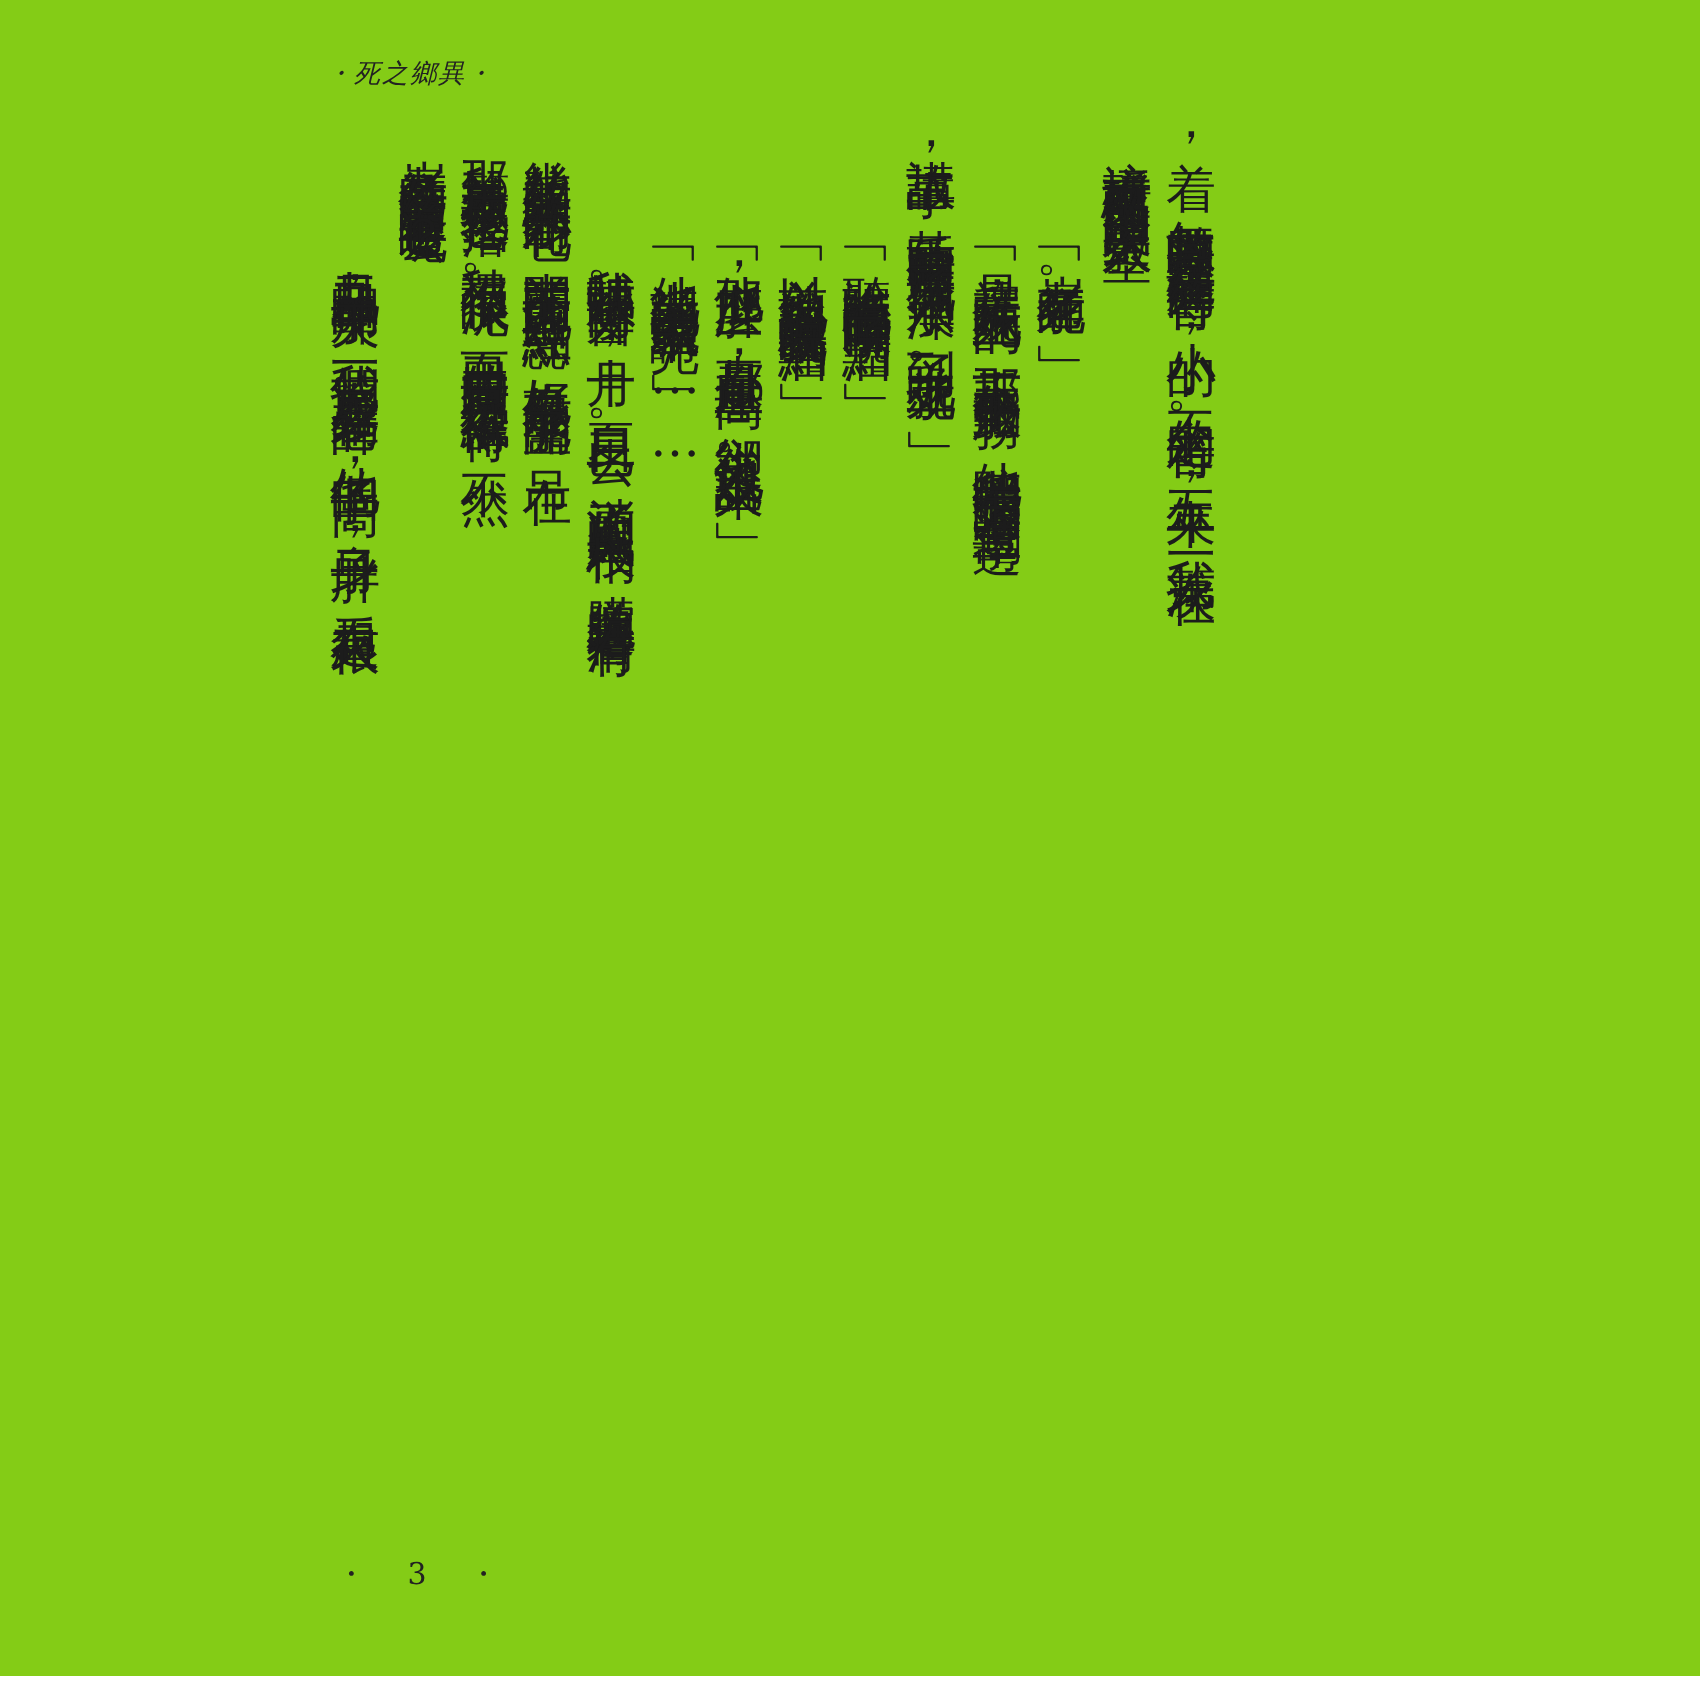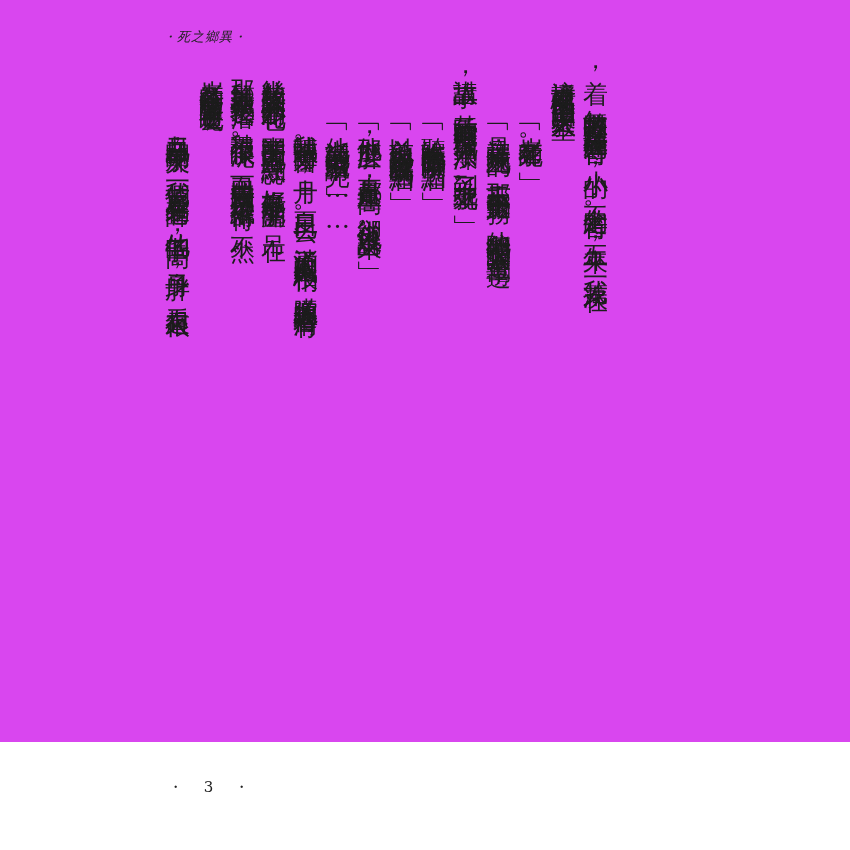--- a/index.html
+++ b/index.html
@@ -11,22 +11,22 @@
       width: 850px;
       height: 850px;
       position: relative;
       overflow: hidden;
       font-family: "DejaVu Serif", "Liberation Serif", serif;
       color: #1a1a1a;
     }
     .page {
       position: absolute;
       left: 0; top: 0;
-      width: 850px; height: 742px;
-      background: #d946ef;
+      width: 850px; height: 838px;
+      background: #84cc16;
     }
     .running-head {
       position: absolute;
       left: 163px;
       top: 28px;
       font-size: 13px;
       font-style: italic;
       letter-spacing: 1px;
       color: #222;
       white-space: nowrap;

